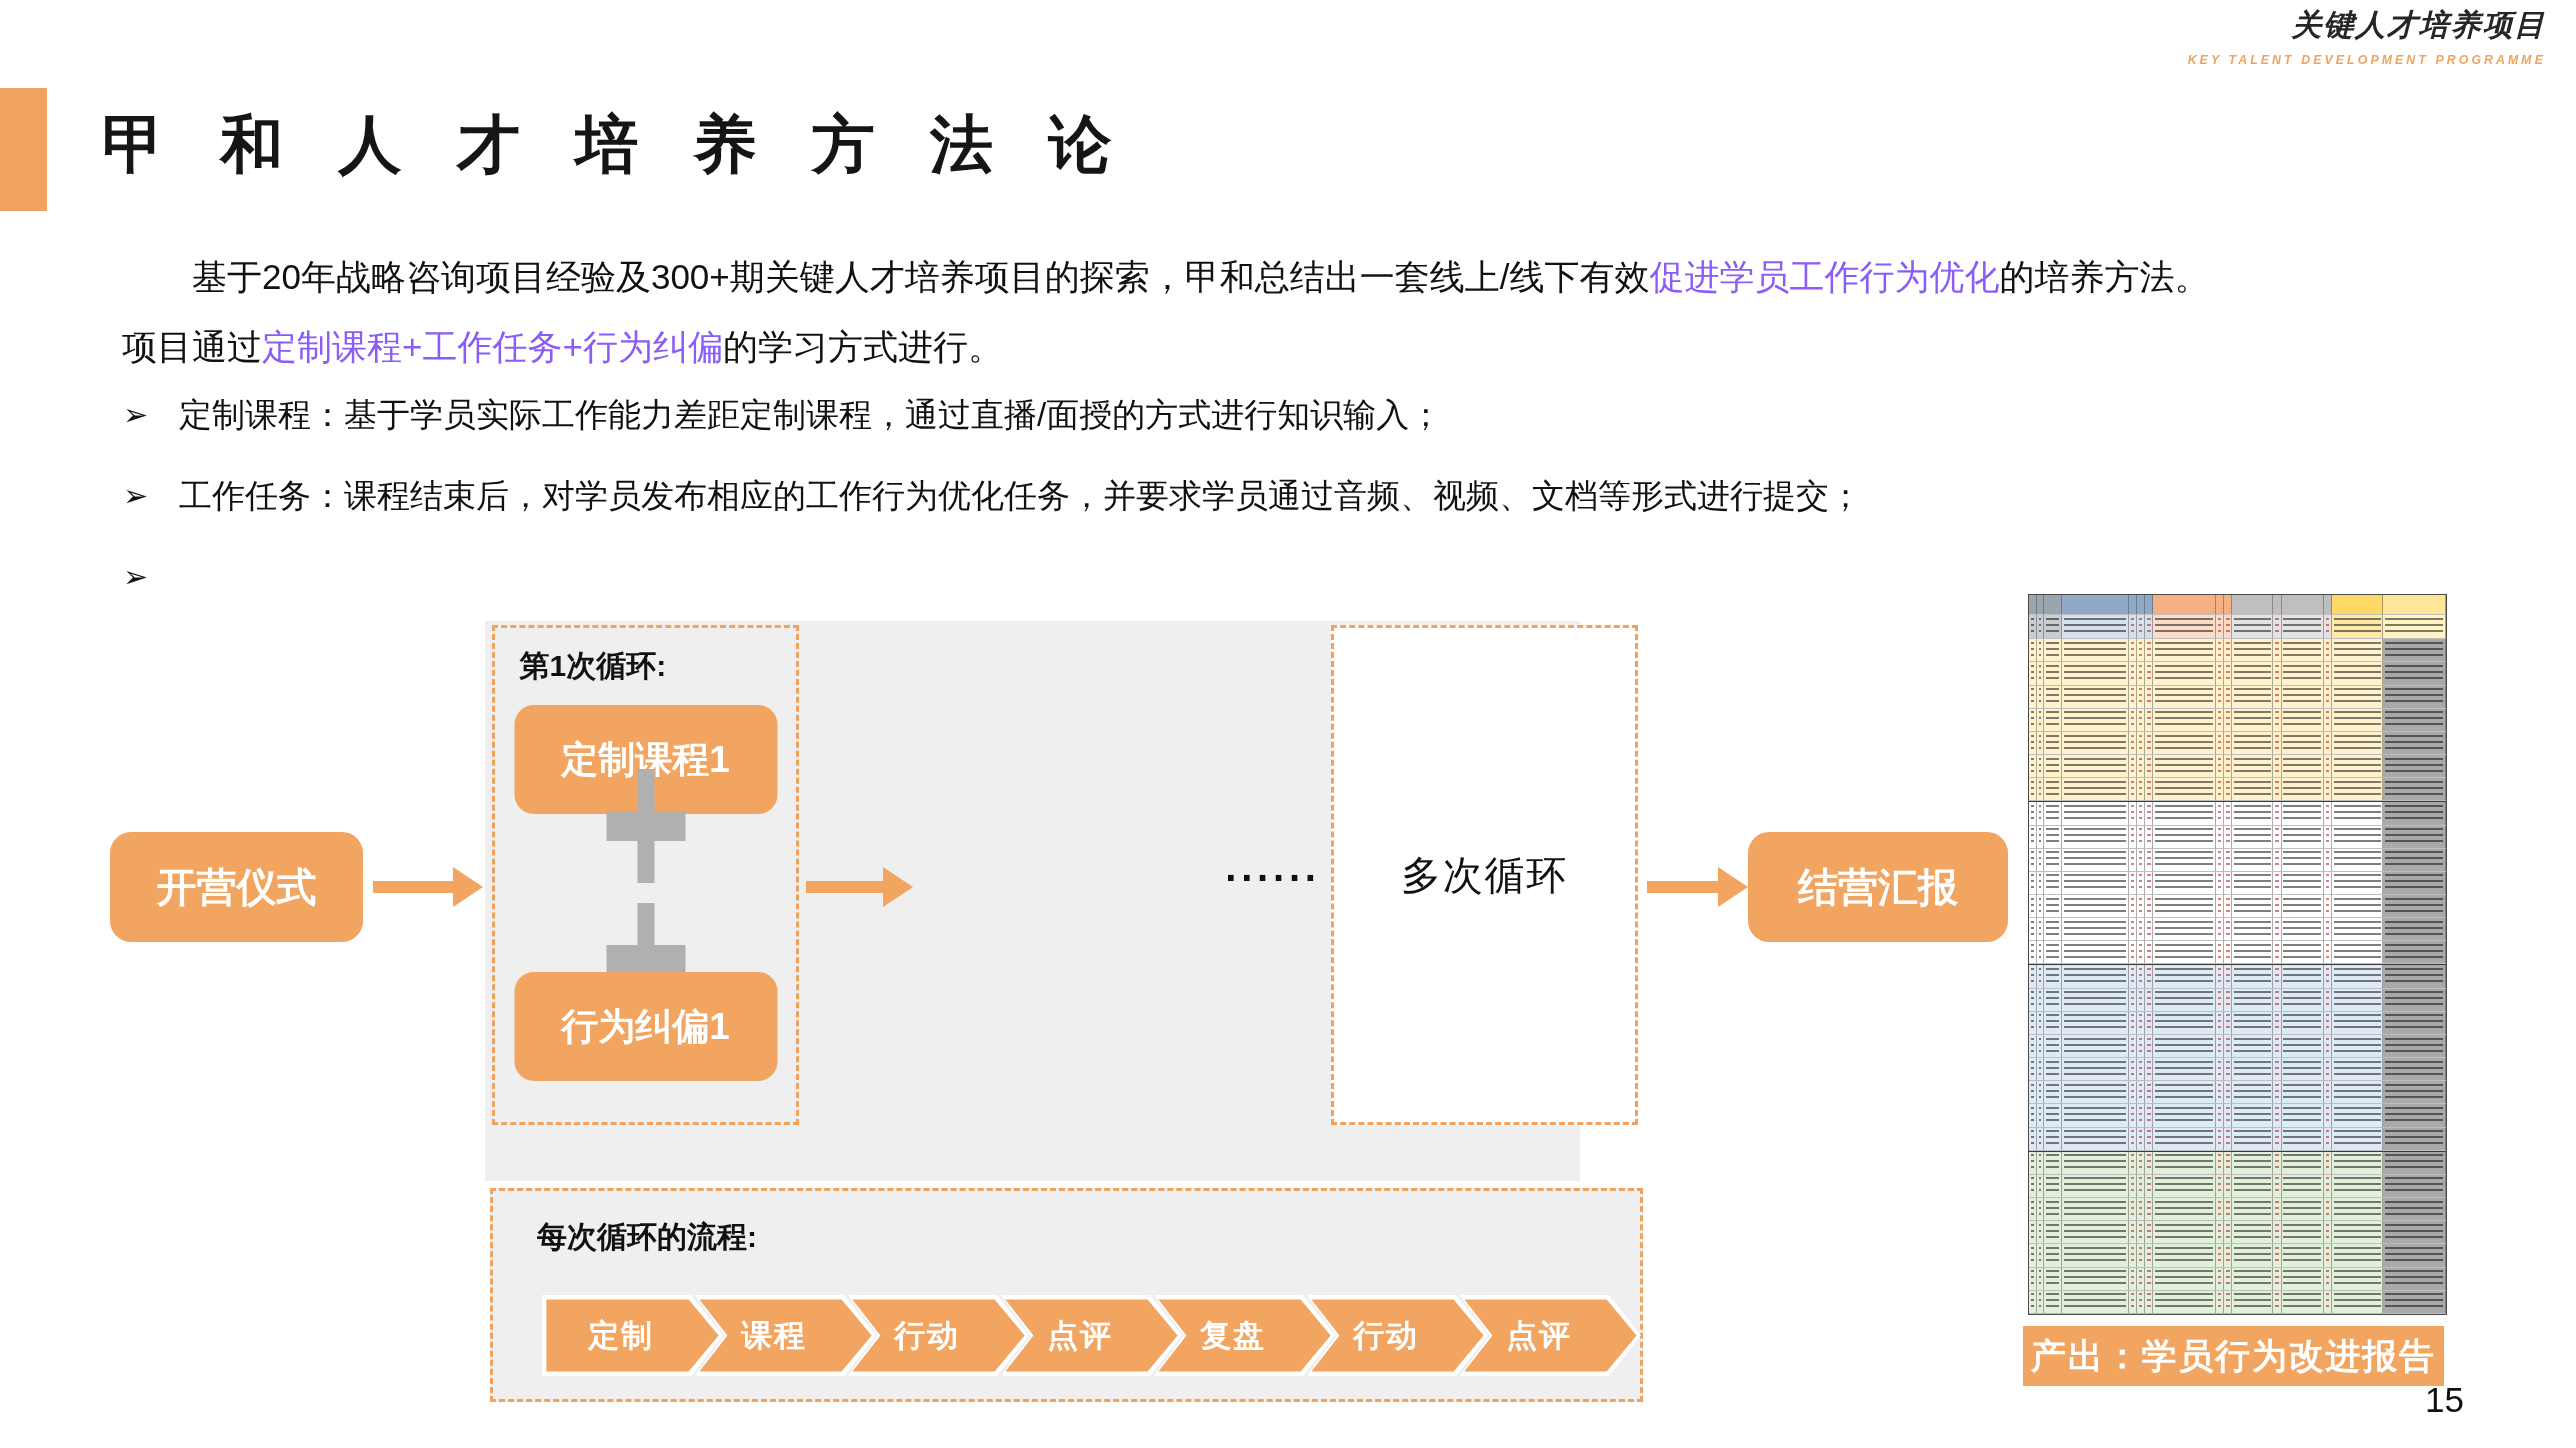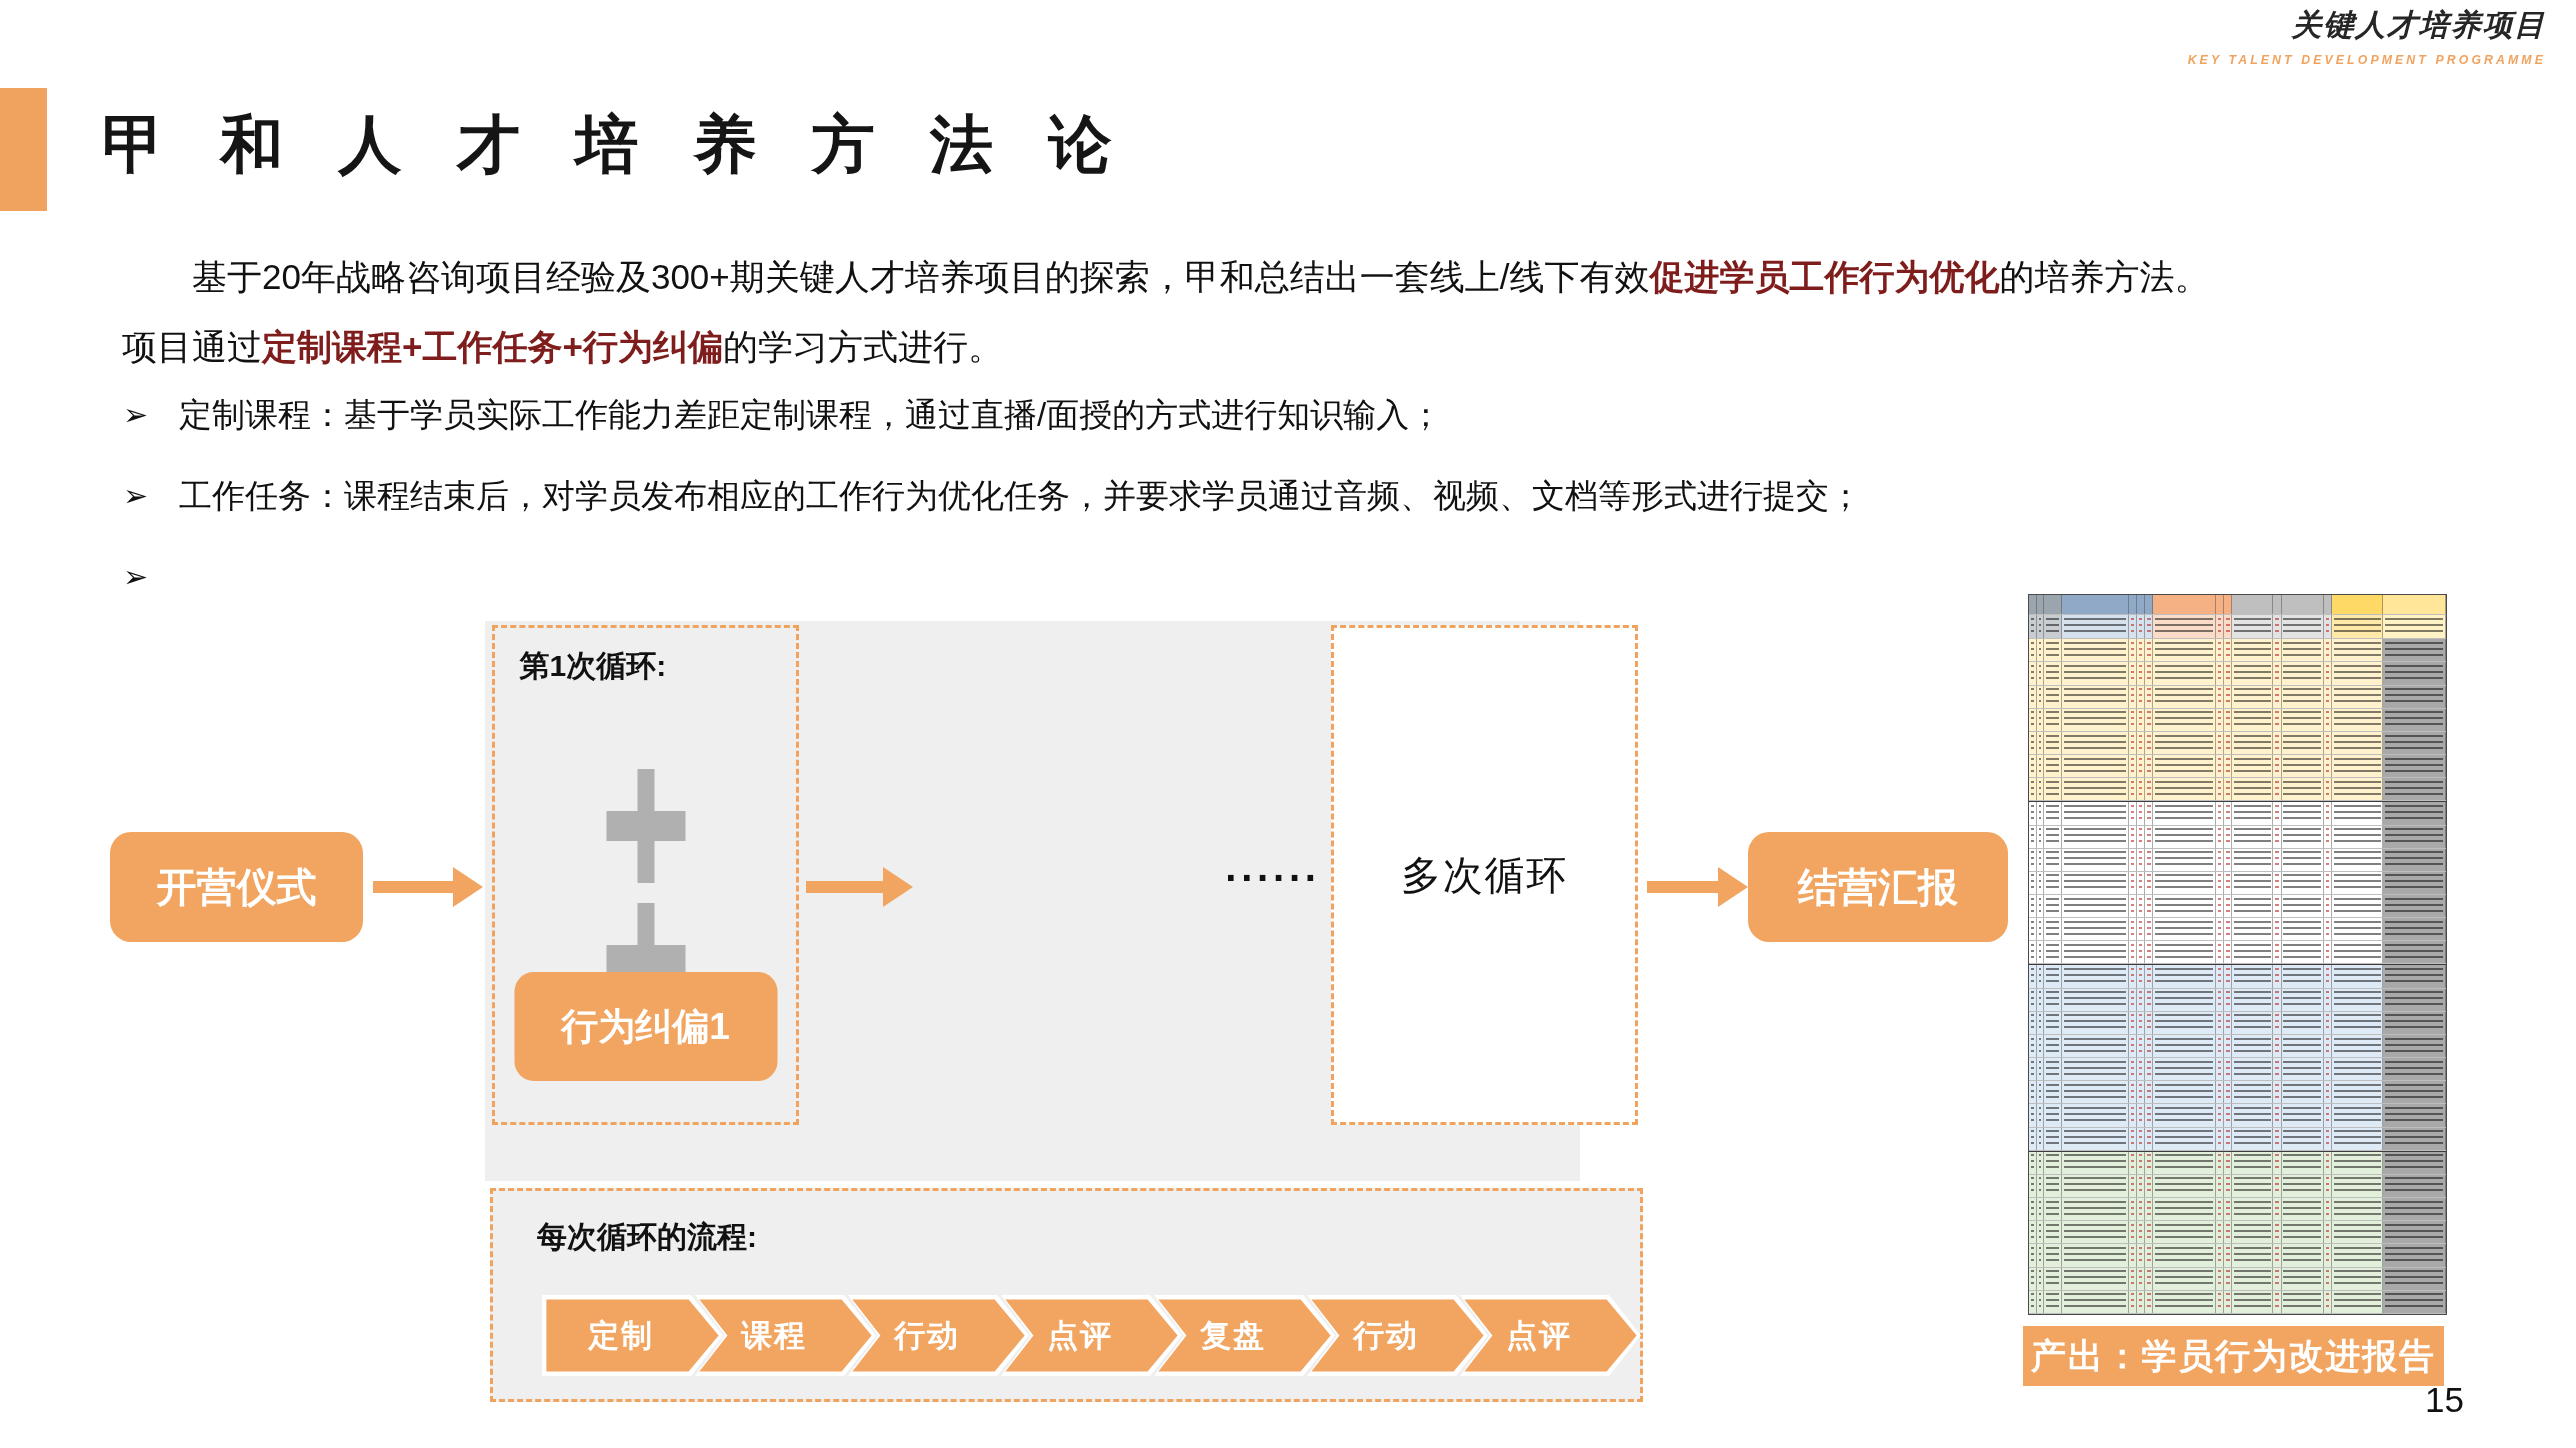--- a/index.html
+++ b/index.html
@@ -14,21 +14,21 @@
   .logo{position:absolute;top:0;right:30px;width:369px;text-align:right;}
   .logo-num-clip{position:relative;height:138px;overflow:hidden;}
   .logo-num{display:block;margin-top:-48px;font-size:132px;line-height:97px;font-weight:800;
             font-style:italic;color:#F3A964;text-align:center;padding-right:53px;}
   .logo-cn{font-size:30px;font-weight:800;font-style:italic;color:#262626;letter-spacing:1.8px;margin-top:5.3px;}
   .logo-en{font-size:12.3px;font-weight:700;font-style:italic;color:#F0A35E;letter-spacing:3.1px;margin-top:7px;}
 
   
   .intro{position:absolute;left:122px;top:242px;width:2406px;font-size:35px;line-height:70px;white-space:nowrap;}
   .intro .indent{text-indent:2em;}
-  .hl{color:#7f1d1d;font-weight:700;}
+  .hl{color:#8b5cf6;font-weight:400;}
   .bullets{position:absolute;left:123px;top:395px;font-size:33px;}
   .bullet{display:flex;align-items:flex-start;margin-bottom:42px;white-space:nowrap;line-height:39px;}
   .bullet .mk{width:56px;font-size:30px;color:#111;}
 
   
   .gray-bg{position:absolute;left:485px;top:621px;width:1095px;height:560px;background:#EFEFEF;}
   .cycle-panel{position:absolute;top:625px;height:500px;border:3.5px dashed #F0A35E;box-sizing:border-box;}
   .cp1{left:492px;width:307px;}
   .cp2{left:919px;width:291px;}
   .cp3{left:1331px;width:307px;background:#fff;display:flex;align-items:center;justify-content:center;}
@@ -129,20 +129,21 @@
 
   <div class="node-box start-box">开营仪式</div>
 
   <div class="harrow ar1">
     <div class="bar"></div>
     <div class="head"></div>
   </div>
 
   <div class="cycle-panel cp1">
     <div class="cycle-title">第1次循环:</div>
+    <div class="step-box sb1">定制课程1</div>
     <div class="plus pl1"></div>
     <div class="plus pl2"></div>
     <div class="step-box sb3">行为纠偏1</div>
   </div>
 
   <div class="harrow ar2">
     <div class="bar"></div>
     <div class="head"></div>
   </div>
 

